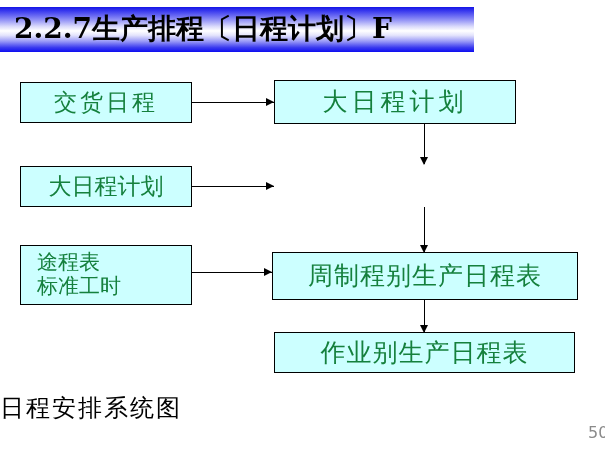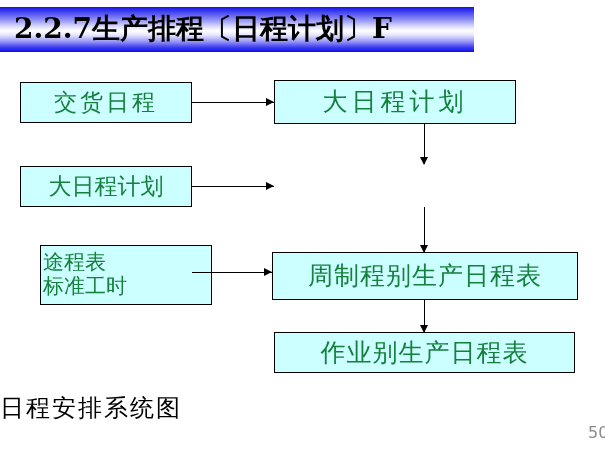--- a/index.html
+++ b/index.html
@@ -62,22 +62,21 @@
     display: flex;
     align-items: center;
     justify-content: center;
     text-align: center;
     white-space: pre-line;
     line-height: 1.12;
   }
   .box.left-align {
     justify-content: flex-start;
     text-align: left;
-    padding-left: 2px;
-    margin-left: 20px;
+    padding-left: 16px;
   }
 
   #box-delivery-schedule { left: 20px;  top: 82px;  width: 172px; height: 41px; font-size: 23px; letter-spacing: 3px; }
   #box-master-plan       { left: 274px; top: 80px;  width: 242px; height: 44px; font-size: 25px; letter-spacing: 4px; }
   #box-standard-table    { left: 20px;  top: 166px; width: 172px; height: 41px; font-size: 23px; letter-spacing: 0px; }
   #box-monthly-plan      { left: 274px; top: 164px; width: 301px; height: 43px; font-size: 25px; letter-spacing: 3px; }
   #box-route-hours       { left: 20px;  top: 245px; width: 172px; height: 60px; font-size: 21px; letter-spacing: 0px; }
   #box-weekly-process    { left: 272px; top: 252px; width: 306px; height: 48px; font-size: 25px; letter-spacing: 1px; }
   #box-operation-sched   { left: 274px; top: 332px; width: 301px; height: 41px; font-size: 25px; letter-spacing: 1px; }
 

